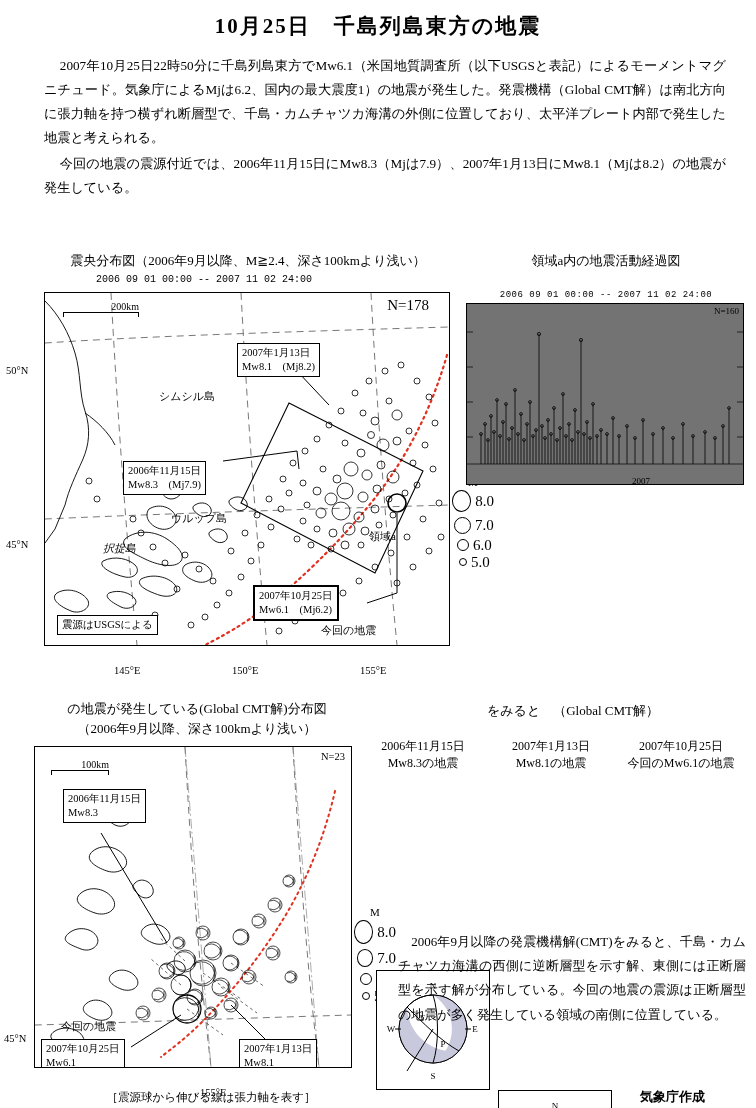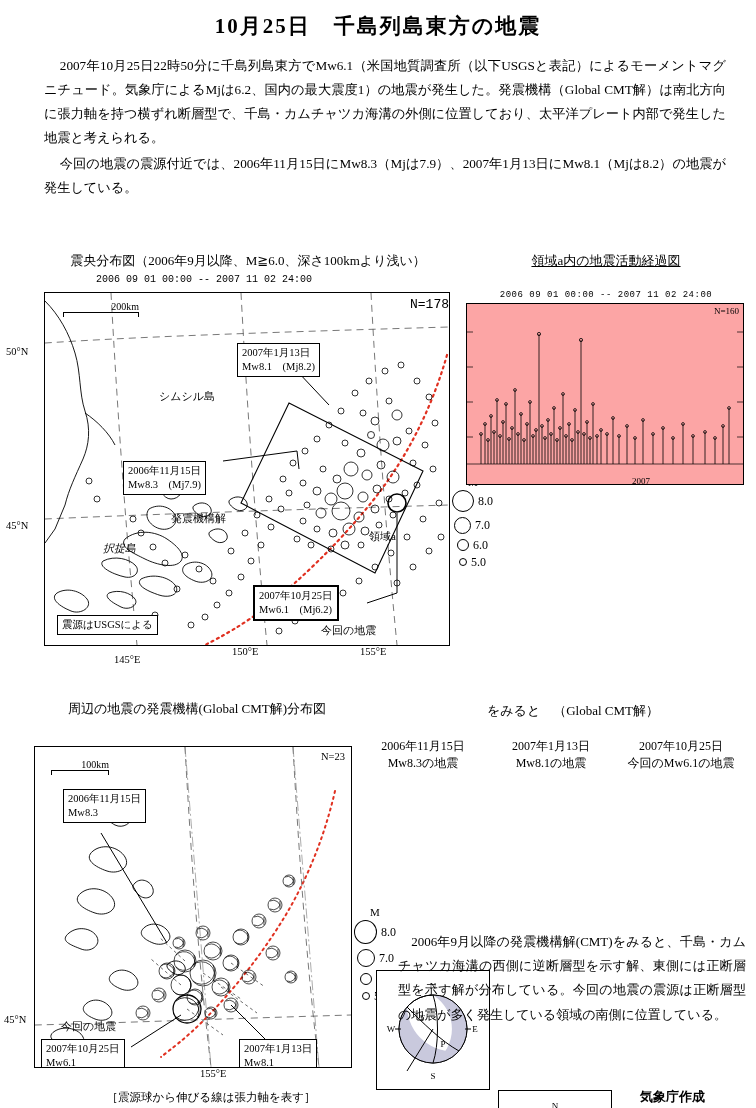--- a/index.html
+++ b/index.html
@@ -66,35 +66,36 @@
     background:transparent;
     white-space:nowrap;
     z-index:5;
   }
   .italic-lab{font-style:italic;}
 
   .axis-lab{
     position:absolute;
     font-size:10.5px;
     white-space:nowrap;
+    margin-top:19px;
   }
 
   
   .scalebar{position:absolute;z-index:6;}
   .scalebar .bar{border-top:1.5px solid #000;border-left:1.5px solid #000;border-right:1.5px solid #000;height:4px;}
   .scalebar .txt{font-size:10px;text-align:right;}
 
   
   .maglegend{position:absolute;font-size:10px;text-align:center;}
   .maglegend .row{display:flex;align-items:center;justify-content:flex-start;height:16px;}
   .maglegend .circ{border:1px solid #000;border-radius:50%;margin-right:4px;}
-  .maglegend .mlab{font-size:12px;}
-
-  
-  .ts-frame{border:1px solid #000;background:#fca5a5;position:relative;overflow:hidden;}
+  .maglegend .mlab{font-size:15px;}
+
+  
+  .ts-frame{border:1px solid #000;background:#737373;position:relative;overflow:hidden;}
   .ts-head{font-size:9px;text-align:center;letter-spacing:.5px;}
   .ts-n{position:absolute;font-size:9px;right:4px;top:2px;}
 
   
   .bb-box{border:1px solid #000;background:#fff;position:relative;}
   .bb-cap{font-size:12px;text-align:center;line-height:1.4;}
 
   .foot-note{font-size:11.5px;text-align:center;}
   .credit{font-size:13px;font-weight:bold;}
 
@@ -105,23 +106,23 @@
 
 <div class="page">
 
   <div class="title">10月25日　千島列島東方の地震</div>
 
   <div class="body-text">
     <p class="indent">2007年10月25日22時50分に千島列島東方でMw6.1（米国地質調査所（以下USGSと表記）によるモーメントマグニチュード。気象庁によるMjは6.2、国内の最大震度1）の地震が発生した。発震機構（Global CMT解）は南北方向に張力軸を持つ横ずれ断層型で、千島・カムチャツカ海溝の外側に位置しており、太平洋プレート内部で発生した地震と考えられる。</p>
     <p class="indent">今回の地震の震源付近では、2006年11月15日にMw8.3（Mjは7.9）、2007年1月13日にMw8.1（Mjは8.2）の地震が発生している。</p>
   </div>
 
-  <div class="abs sec-head" style="left:38px; top:240px; width:420px;">震央分布図（2006年9月以降、M≧6.0、深さ100kmより浅い）</div>
-
-  <div class="abs sec-head" style="left:466px; top:240px; width:280px;text-decoration:underline;">領域a内の地震活動経過図</div>
+  <div class="abs sec-head" style="left:38px; top:240px; width:420px;">震央分布図（2006年9月以降、M≧2.4、深さ100kmより浅い）</div>
+
+  <div class="abs sec-head" style="left:466px; top:240px; width:280px;">領域a内の地震活動経過図</div>
 
   <div class="abs" style="left:36px; top:262px; width:420px; height:378px;">
 
     <div class="abs" style="left:60px; top:0px; font-family:'Liberation Mono',monospace; font-size:10px;">2006 09 01 00:00 -- 2007 11 02 24:00</div>
 
     <div class="map-frame abs" style="left:8px; top:18px; width:404px; height:352px;">
 
       <svg width="404" height="352" viewBox="0 0 404 352">
 
         <g stroke="#555" stroke-width="0.8" fill="none" stroke-dasharray="7,5">
@@ -261,21 +262,21 @@
 
         <circle cx="352" cy="210" r="9" fill="none" stroke="#000" stroke-width="1.6"></circle>
 
         <g stroke="#000" stroke-width="1" fill="none">
           <path d="M252,78 L284,112"></path>
           <path d="M178,168 L252,158 L254,176"></path>
           <path d="M322,310 L352,300 L352,220"></path>
         </g>
       </svg>
 
-      <div class="abs" style="right:0; top:4px; font-size:13px;font-family:Liberation Mono, monospace;">N=178</div>
+      <div class="abs" style="right:20px; top:4px; font-size:15px;">N=178</div>
 
       <div class="scalebar" style="left:18px; top:8px; width:76px;">
         <div class="txt">200km</div>
         <div class="bar"></div>
       </div>
 
       <div class="label-box" style="left:192px; top:50px;">
         <div>2007年1月13日</div>
         <div>Mw8.1　(Mj8.2)</div>
       </div>
@@ -288,30 +289,30 @@
       <div class="label-box thick" style="left:208px; top:292px;">
         <div>2007年10月25日</div>
         <div>Mw6.1　(Mj6.2)</div>
       </div>
 
       <div class="label-box" style="left:12px; top:322px;">
         <div>震源はUSGSによる</div>
       </div>
 
       <div class="plain-lab" style="left:114px; top:96px;">シムシル島</div>
-      <div class="plain-lab" style="left:126px; top:218px;">発震機構解</div>
+      <div class="plain-lab" style="left:126px; top:218px;">ウルップ島</div>
       <div class="plain-lab italic-lab" style="left:58px; top:248px;">択捉島</div>
       <div class="plain-lab" style="left:324px; top:236px;">領域a</div>
       <div class="plain-lab" style="left:276px; top:330px;">今回の地震</div>
     </div>
 
     <div class="axis-lab" style="left:-30px; top:72px;">50°N</div>
     <div class="axis-lab" style="left:-30px; top:246px;">45°N</div>
 
-    <div class="axis-lab" style="left:78px; top:380px;">145°E</div>
+    <div class="axis-lab" style="left:78px; top:372px;">145°E</div>
     <div class="axis-lab" style="left:196px; top:372px;">150°E</div>
     <div class="axis-lab" style="left:324px; top:372px;">155°E</div>
 
     <div class="maglegend" style="left:416px; top:202px; width:42px;">
       <div style="text-align:left;font-size:11px;margin-left:16px;">M</div>
       <div class="row" style="height:26px;">
           <span class="circ" style="width:20px;height:20px;"></span>
           <span class="mlab">8.0</span>
         </div>
       <div class="row" style="height:22px;">
@@ -461,21 +462,22 @@
           <line x1="262" y1="160" x2="262" y2="104"></line>
             <circle cx="262" cy="104" r="1.4" fill="none"></circle>
         </g>
       </svg>
 
     </div>
 
     <div class="abs" style="left:166px; top:186px; font-size:9px;">2007</div>
   </div>
 
-  <div class="abs sec-head" style="left:22px; top:688px; width:350px;">周辺の地震の発震機構(Global CMT解)分布図</div>
+  <div class="abs sec-head" style="left:22px; top:688px; width:350px;">の地震が発生している(Global CMT解)分布図</div>
+  <div class="abs sec-head" style="left:22px; top:708px; width:350px;">（2006年9月以降、深さ100kmより浅い）</div>
 
   <div class="abs sec-head" style="left:400px; top:690px; width:346px;">をみると　（Global CMT解）</div>
 
   <div class="abs" style="left:28px; top:730px; width:360px; height:330px;">
 
     <div class="map-frame abs" style="left:6px; top:4px; width:316px; height:320px;">
       <svg width="316" height="320" viewBox="0 0 316 320">
 
         <g stroke="#555" stroke-width="0.8" fill="none" stroke-dasharray="7,5">
           <path d="M0,278 C80,276 180,272 316,268"></path>

